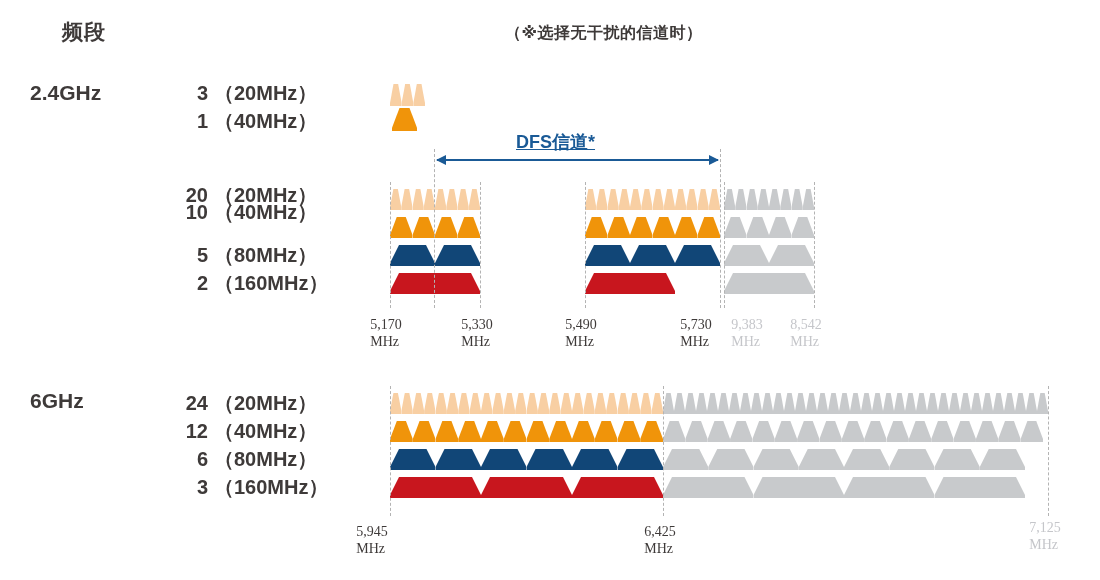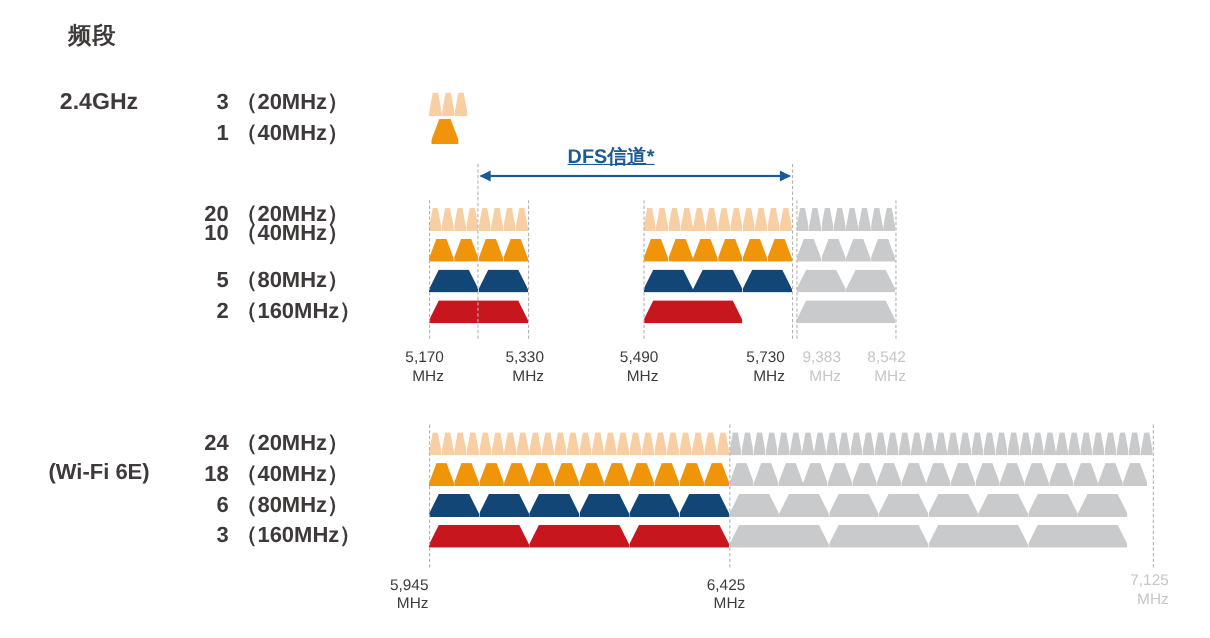--- a/index.html
+++ b/index.html
@@ -4,43 +4,44 @@
 <style>
   * { margin:0; padding:0; box-sizing:border-box; }
   html,body { background:#fff; }
   .canvas {
     position:relative; width:1100px; height:580px; background:#fff;
     font-family:"Liberation Sans","DejaVu Sans",sans-serif;
     color:var(--text,#3E3A39); overflow:hidden;
   }
   .hdr { position:absolute; font-size:21px; font-weight:600; letter-spacing:1px; white-space:nowrap; }
   .hdr-note { position:absolute; font-size:16px; font-weight:600; letter-spacing:0.5px; white-space:nowrap; }
-  .band-label { position:absolute; left:30px; width:120px; text-align:center; font-size:21px; font-weight:600; white-space:nowrap; }
+  .band-label { position:absolute; left:30px; width:120px; text-align:left; font-size:21px; font-weight:600; white-space:nowrap; }
   .band-sublabel { position:absolute; left:14px; width:152px; text-align:center; font-size:20px; font-weight:600; white-space:nowrap; }
   .crow { position:absolute; left:148px; width:270px; height:28px; line-height:28px; font-size:20px; font-weight:600; }
   .cnum { position:absolute; left:0; width:60px; text-align:right; }
   .cbw  { position:absolute; left:66px; white-space:nowrap; }
   .trap { position:absolute; }
   .guide { position:absolute; width:0; border-left:1px dashed #b3b3b3; }
   .dfs-label { position:absolute; color:var(--dfs); font-size:18px; font-weight:600; white-space:nowrap; }
   .dfs-arrow { position:absolute; height:2px; background:var(--dfs); }
   .dfs-arrow::before, .dfs-arrow::after {
     content:""; position:absolute; top:-4px;
     border-top:5px solid transparent; border-bottom:5px solid transparent;
   }
   .dfs-arrow::before { left:-1px; border-right:10px solid var(--dfs); }
   .dfs-arrow::after  { right:-1px; border-left:10px solid var(--dfs); }
-  .freq { position:absolute; transform:translateX(-50%); text-align:right; font-size:14px; line-height:17px; white-space:nowrap; }
+  .freq { position:absolute; transform:translateX(-50%); text-align:left; font-size:14px; line-height:17px; white-space:nowrap;font-family:Liberation Serif, serif; }
   .freq.dim { color:var(--text_dim); }
 </style>
 </head>
 <body>
 
 <div class="canvas" id="cv">
   <div class="hdr" style="left:62px; top:18px;">频段</div>
+  <div class="hdr-note" style="left:505px; top:23px;">（※选择无干扰的信道时）</div>
 
   <div class="dfs-label" style="left:516px; top:130px;text-decoration:underline;">DFS信道*</div>
   <div class="dfs-arrow" style="left:437px; top:159px; width:281px;"></div>
 <div class="band-label" style="top: 81px;">2.4GHz</div>
     <div class="crow" style="top: 79px;">
       <span class="cnum">3</span>
       <span class="cbw">（20MHz）</span>
     </div>
     <div class="crow" style="top: 107px;">
       <span class="cnum">1</span>
@@ -55,27 +56,27 @@
       <span class="cbw">（40MHz）</span>
     </div>
     <div class="crow" style="top: 241px;">
       <span class="cnum">5</span>
       <span class="cbw">（80MHz）</span>
     </div>
     <div class="crow" style="top: 269px;">
       <span class="cnum">2</span>
       <span class="cbw">（160MHz）</span>
     </div>
-    <div class="band-sublabel" style="top: 418px;">(Wi-Fi 6E)</div>
+    <div class="band-label" style="top: 389px;">6GHz</div>
     <div class="crow" style="top: 389px;">
       <span class="cnum">24</span>
       <span class="cbw">（20MHz）</span>
     </div>
     <div class="crow" style="top: 417px;">
-      <span class="cnum">18</span>
+      <span class="cnum">12</span>
       <span class="cbw">（40MHz）</span>
     </div>
     <div class="crow" style="top: 445px;">
       <span class="cnum">6</span>
       <span class="cbw">（80MHz）</span>
     </div>
     <div class="crow" style="top: 473px;">
       <span class="cnum">3</span>
       <span class="cbw">（160MHz）</span>
     </div>

